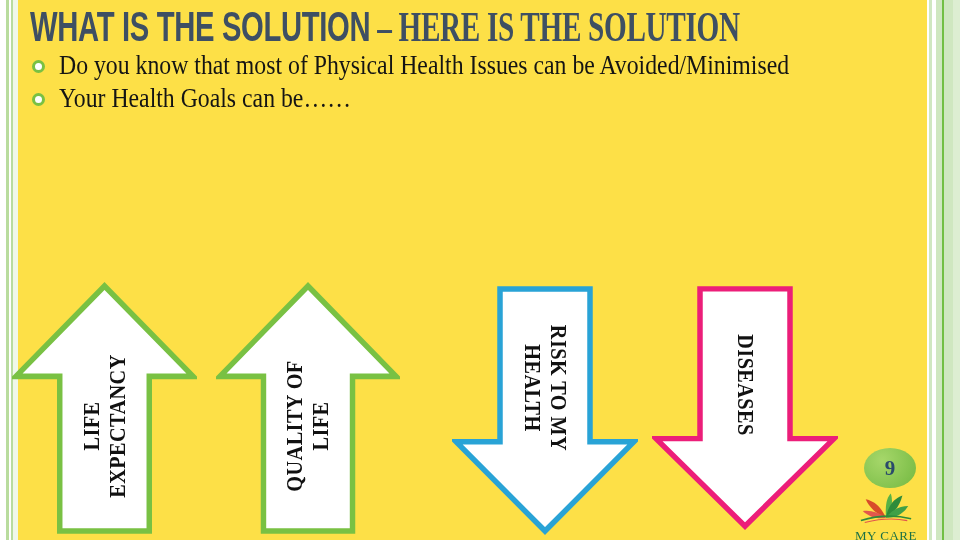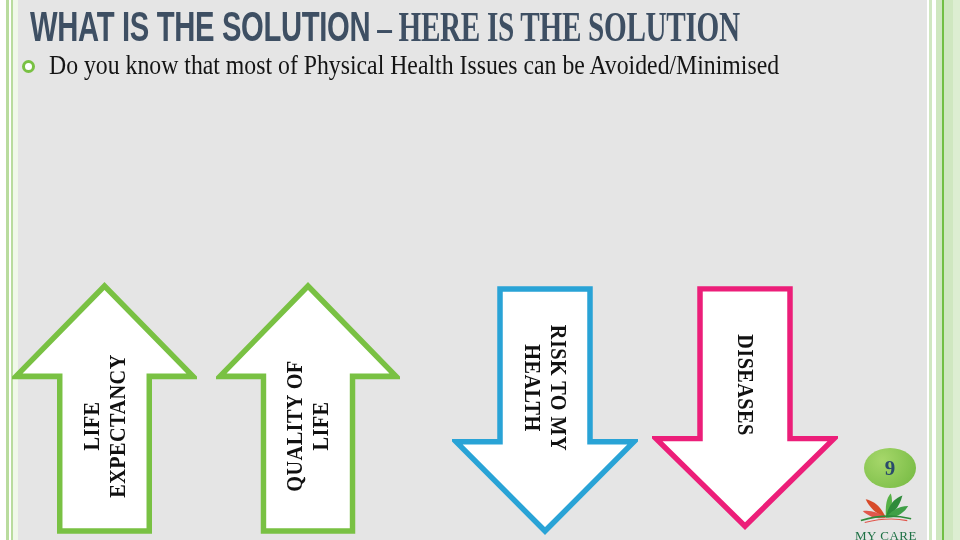--- a/index.html
+++ b/index.html
@@ -1,34 +1,34 @@
 <!DOCTYPE html>
 <html><head>
 <meta charset="utf-8">
 <style>
   html,body{margin:0;padding:0;}
   body{width:960px;height:540px;overflow:hidden;background:#ffffff;
        font-family:"Liberation Serif", serif;}
-  .slide{position:relative;width:960px;height:540px;background:#e5e5e5;}
+  .slide{position:relative;width:960px;height:540px;background:#fde047;}
 
   
   .left-border{position:absolute;left:0;top:0;bottom:0;width:18px;
     background:linear-gradient(to right,#ffffff 0 6px,#b9dc9e 6px 9px,#ffffff 9px 11px,#b9dc9e 11px 13px,#f0f8ea 13px 18px);}
   .right-border{position:absolute;right:0;top:0;bottom:0;width:33px;
     background:linear-gradient(to right,#ffffff 0 2px,#cfe7c0 2px 5px,#ffffff 5px 9px,#cfe7c0 9px 15px,#72bf44 15px 17px,#cfe7c0 17px 26px,#ddeed2 26px 33px);}
 
   
   h1.title{position:absolute;left:30px;top:4px;margin:0;white-space:nowrap;
     transform:scaleX(0.68);transform-origin:0 0;font-size:43px;line-height:1.05;
     color:#3E4F63;font-weight:bold;letter-spacing:-0.5px;}
   .t-sans{font-family:"Liberation Sans", sans-serif;}
   .t-serif{font-family:"Liberation Serif", serif;}
 
   
-  ul.bullets{position:absolute;left:20px;top:50px;right:40px;margin:0;padding:0;list-style:none;font-family:Liberation Serif, serif;}
+  ul.bullets{position:absolute;left:30px;top:50px;right:40px;margin:0;padding:0;list-style:none;font-family:Liberation Serif, serif;}
   ul.bullets li{display:flex;align-items:flex-start;margin:0 0 1px 0;}
   .ring{flex:none;width:7px;height:7px;border:3px solid #79C143;border-radius:50%;
         margin:10px 14px 0 2px;background:#fff;}
   .txt{font-size:27px;line-height:1.18;color:#141414;transform:scaleX(0.88);
        transform-origin:0 50%;white-space:pre-wrap;}
   .bold{font-weight:bold;}
   .red{color:#EC1C24;}
   .pink{color:#D02C7C;}
   .gap{margin:0 30px 0 34px;}
 
@@ -66,20 +66,24 @@
   <div class="left-border"></div>
   <div class="right-border"></div>
 
   <h1 class="title"><span class="t-sans">WHAT IS THE SOLUTION</span><span class="t-serif"> – HERE IS THE SOLUTION</span></h1>
 
   <ul class="bullets">
     <li>
       <span class="ring"></span>
       <span class="txt"><span>Do you know that most of Physical Health Issues can be Avoided/Minimised</span></span>
     </li>
+    <li>
+      <span class="ring"></span>
+      <span class="txt"><span>Your Health Goals can be……</span></span>
+    </li>
   </ul>
 
   <div id="arrow1" class="arrow up">
     <svg viewBox="0 0 186 252" preserveAspectRatio="none">
       <path class="stroke-green" d="M93,4 L182,94 L138,94 L138,248 L48,248 L48,94 L4,94 Z"></path>
     </svg>
     <div class="alabel"><span>LIFE</span><br><span>EXPECTANCY</span></div>
   </div>
 
   <div id="arrow2" class="arrow up">

